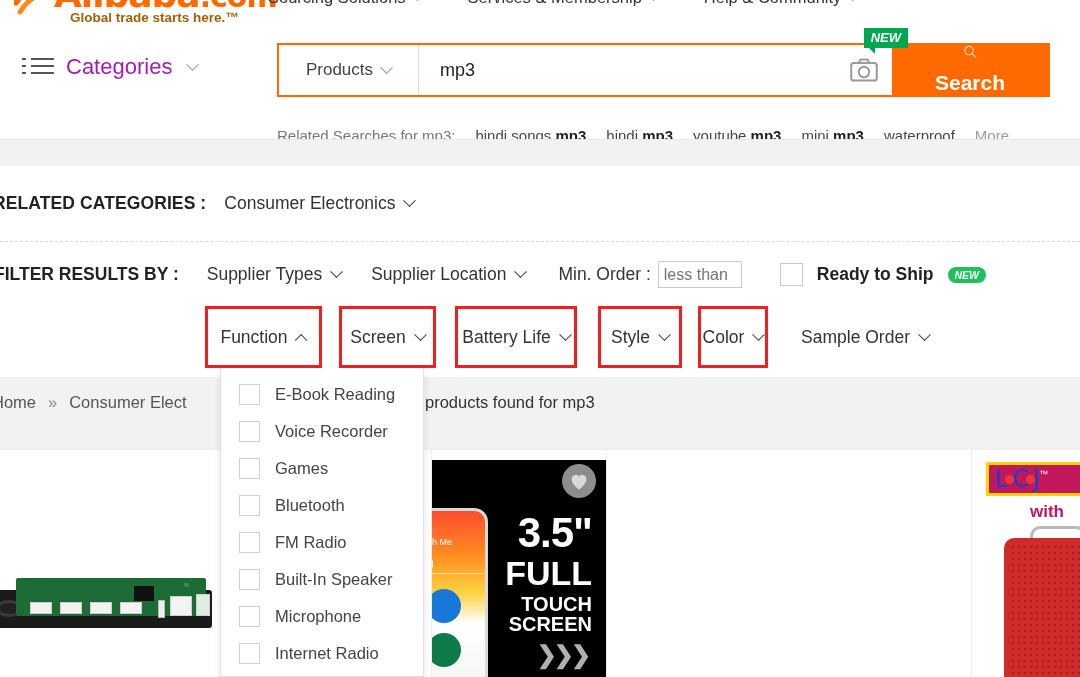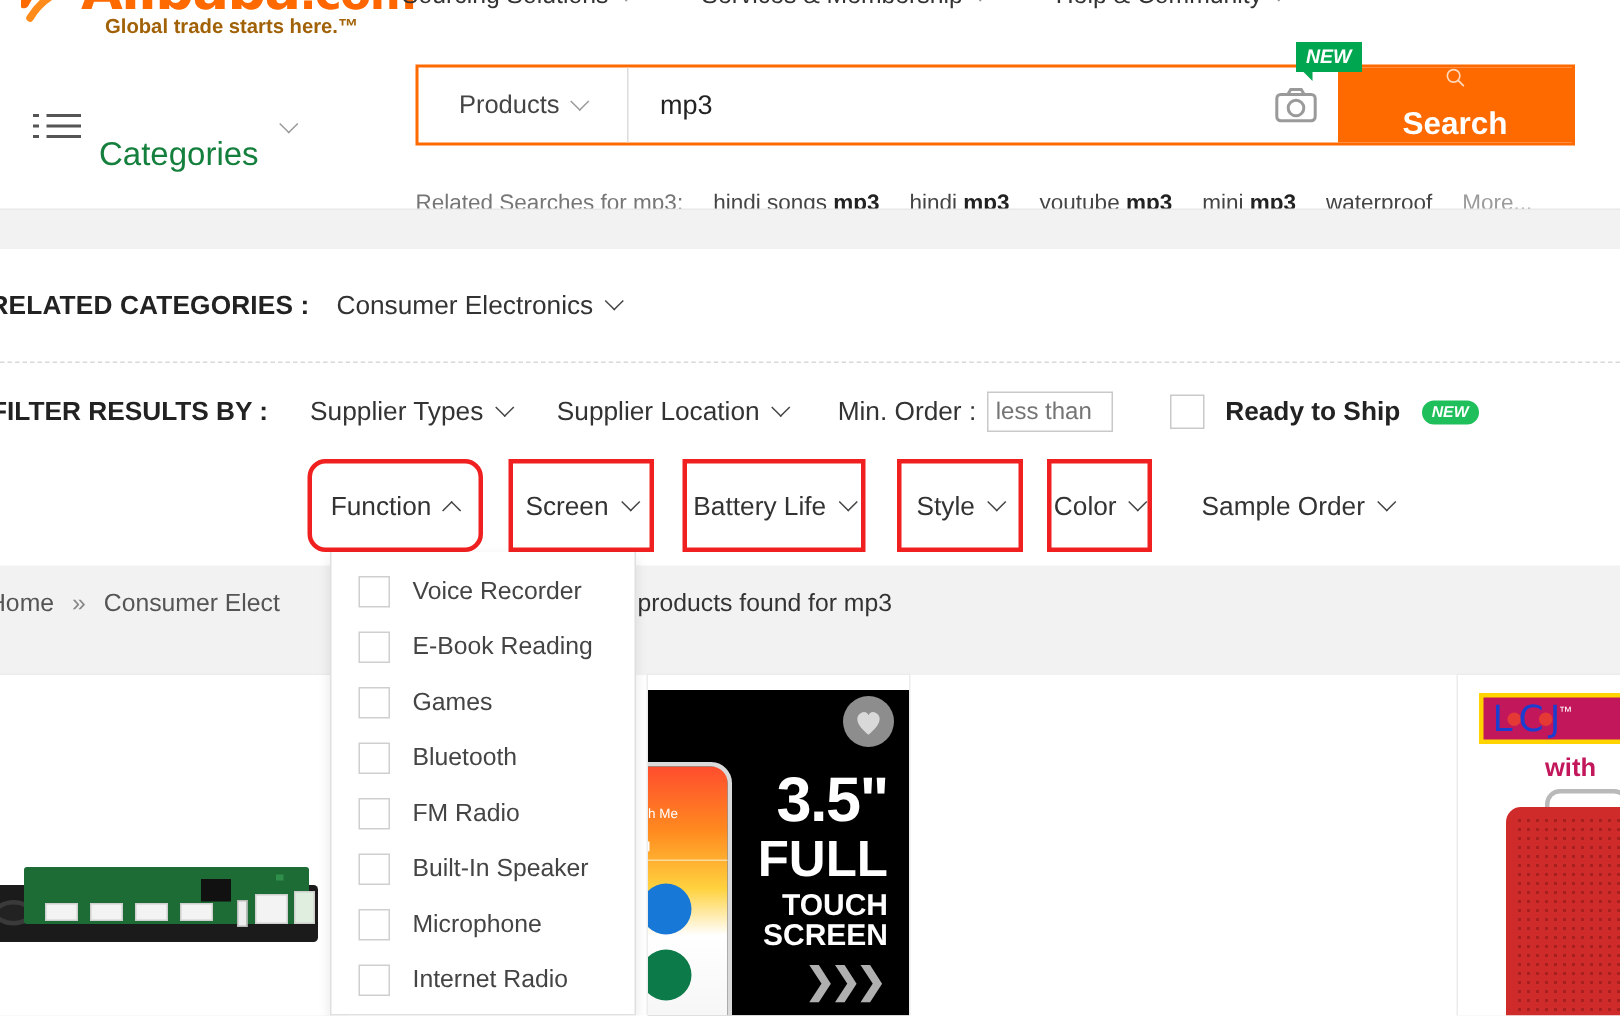--- a/index.html
+++ b/index.html
@@ -30,21 +30,21 @@
               font-weight: bold; white-space: nowrap; }
   .logo-swoosh { position: absolute; left: 6px; top: -2px; width: 74px; height: 46px; }
 
   
   .categories { position: absolute; left: 22px; top: 54px; display: flex; align-items: center; gap: 12px; }
   .cat-icon { width: 32px; height: 22px; position: relative; }
   .cat-icon i { position: absolute; left: 9px; height: 2.4px; width: 23px; background: #555; }
   .cat-icon i:nth-child(1){ top: 2px; } .cat-icon i:nth-child(2){ top: 9px; } .cat-icon i:nth-child(3){ top: 16px; }
   .cat-icon b { position: absolute; left: 0; width: 4px; height: 2.4px; background: #555; }
   .cat-icon b:nth-child(4){ top: 2px; } .cat-icon b:nth-child(5){ top: 9px; } .cat-icon b:nth-child(6){ top: 16px; }
-  .cat-label { font-size: 22px; color: #15803d; margin-top: 36px; }
+  .cat-label { font-size: 22px; color: #a21caf; }
 
   
   .searchbar { position: absolute; left: 277px; top: 43px; width: 773px; height: 54px;
                border: 2px solid #ff6a00; background: #fff; display: flex; }
   .sb-select { width: 140px; display: flex; align-items: center; justify-content: center;
                gap: 9px; font-size: 17px; color: #444; border-right: 1px solid #dcdcdc; }
   .sb-input { flex: 1; display: flex; align-items: center; padding-left: 21px;
               font-size: 18px; color: #222; }
   .sb-cam { width: 56px; display: flex; align-items: center; justify-content: center; }
   .sb-btn { width: 156px; background: #ff6a00; display: flex; align-items: center;
@@ -273,21 +273,21 @@
       <input class="mo-input" type="text" placeholder="less than" style="">
     </span>
     <span class="rts">
       <span class="rts-box"></span>
       <span class="rts-label">Ready to Ship</span>
       <span class="rts-new">NEW</span>
     </span>
   </div>
 
   <div class="frow2">
-    <div class="fchip hl" style="left:205px; width:117px;border-radius:12px;">
+    <div class="fchip hl" style="left:205px; width:117px;">
       <span>Function</span>
       <span class="chev chev-dark chev-up"></span>
     </div>
     <div class="fchip hl" style="left:339px; width:97px;">
       <span>Screen</span>
       <span class="chev chev-dark"></span>
     </div>
     <div class="fchip hl" style="left:455px; width:122px;">
       <span>Battery Life</span>
       <span class="chev chev-dark"></span>
@@ -310,25 +310,25 @@
   <div class="bcrow">
     <span>Home</span>
     <span class="bc-sep">»</span>
     <span>Consumer Elect</span>
   </div>
   <div class="foundtxt">products found for mp3</div>
 
   <div class="ddpanel">
     <div class="ddrow">
       <span class="ddbox"></span>
+      <span class="ddlabel">E-Book Reading</span>
+    </div>
+    <div class="ddrow">
+      <span class="ddbox"></span>
       <span class="ddlabel">Voice Recorder</span>
-    </div>
-    <div class="ddrow">
-      <span class="ddbox"></span>
-      <span class="ddlabel">E-Book Reading</span>
     </div>
     <div class="ddrow">
       <span class="ddbox"></span>
       <span class="ddlabel">Games</span>
     </div>
     <div class="ddrow">
       <span class="ddbox"></span>
       <span class="ddlabel">Bluetooth</span>
     </div>
     <div class="ddrow">

